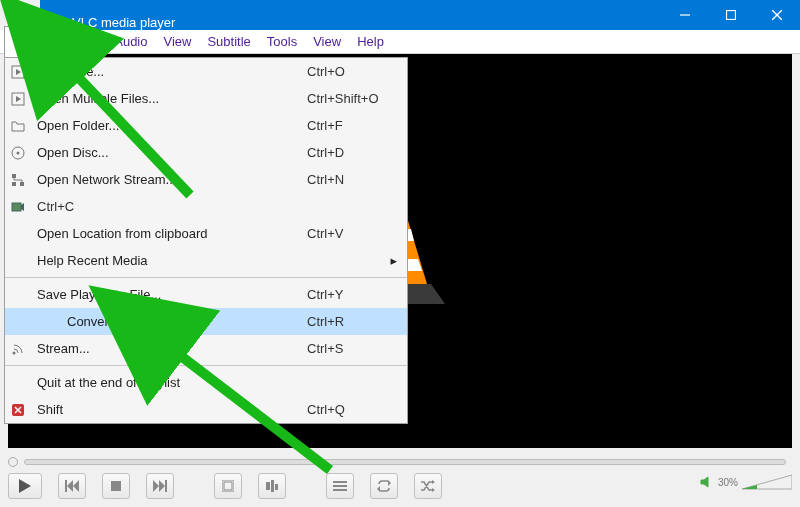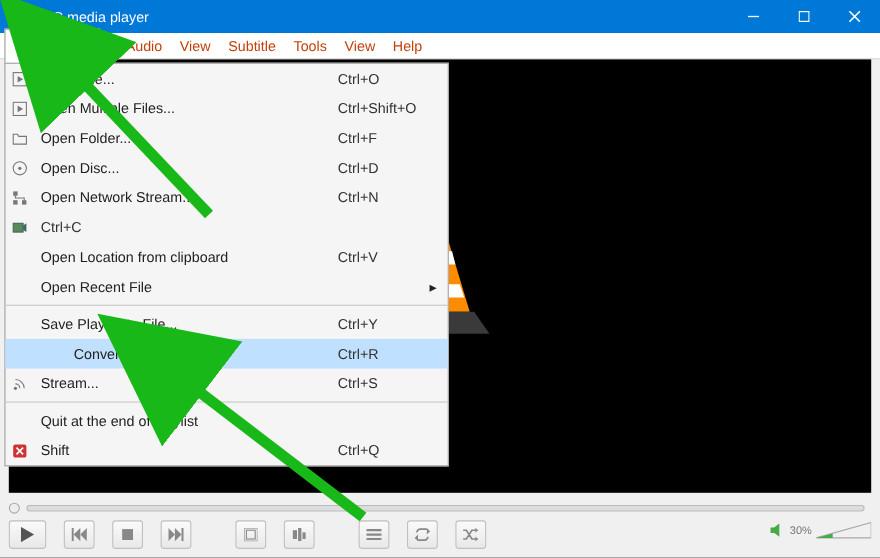--- a/index.html
+++ b/index.html
@@ -1,27 +1,27 @@
 <!DOCTYPE html>
 <html><head>
 <meta charset="utf-8">
 <style>
   * { margin: 0; padding: 0; box-sizing: border-box; font-family: "Segoe UI", Tahoma, sans-serif; }
   body { width: 800px; height: 507px; overflow: hidden; background: #f0f0f0; position: relative; }
 
   
-  .titlebar { height: 30px; background: #0078d7; display: flex; align-items: center; color: #fff; font-size: 13px; }
+  .titlebar { height: 30px; background: #0078d7; display: flex; align-items: flex-end; color: #fff; font-size: 13px; margin-left: 40px; }
   .titlebar .icon { width: 30px; display: flex; align-items: center; justify-content: center; }
   .titlebar .title { flex: 1; padding-left: 2px; }
   .win-controls { display: flex; }
   .win-btn { width: 46px; height: 30px; display: flex; align-items: center; justify-content: center; }
 
   
   .menubar { height: 24px; background: #fff; display: flex; align-items: center; font-size: 13px; border-bottom: 1px solid #d0d0d0; padding-left: 70px; position: relative; }
-  .menubar .item { padding: 3px 8px; color: #c2410c; }
+  .menubar .item { padding: 3px 8px; color: #4c1d95; }
   .media-open { position: absolute; left: 4px; top: -4px; background: #fff; border: 1px solid #999; padding: 4px 10px; font-size: 24px; color: #ef4444; z-index: 10; }
 
   
   .video-area { position: absolute; left: 8px; right: 8px; top: 54px; height: 394px; background: #000; }
   .bigcone { position: absolute; left: 50%; top: 50%; transform: translate(-50%, -50%); }
 
   
   .dropdown { position: absolute; left: 4px; top: 57px; width: 404px; background: #f5f5f5; border: 1px solid #a0a0a0; z-index: 20; font-size: 13px; color: #222; }
   .dd-row { display: flex; align-items: center; height: 27px; padding: 0 10px 0 6px; }
   .dd-row.sep { height: 0; border-top: 1px solid #c8c8c8; margin: 3px 0; }
@@ -163,21 +163,21 @@
       </span>
     <span class="sc">Ctrl+C</span>
   </div>
   <div class="dd-row">
     <span class="ic"></span>
     <span class="lbl">Open Location from clipboard</span>
     <span class="sc">Ctrl+V</span>
   </div>
   <div class="dd-row">
     <span class="ic"></span>
-    <span class="lbl">Open Recent File</span>
+    <span class="lbl">Help Recent Media</span>
     <span class="sc"></span>
     <span class="arrow">▸</span>
   </div>
   <div class="dd-row sep"></div>
   <div class="dd-row">
     <span class="ic"></span>
     <span class="lbl">Save Playlist to File...</span>
     <span class="sc">Ctrl+Y</span>
   </div>
   <div class="dd-row highlight">

